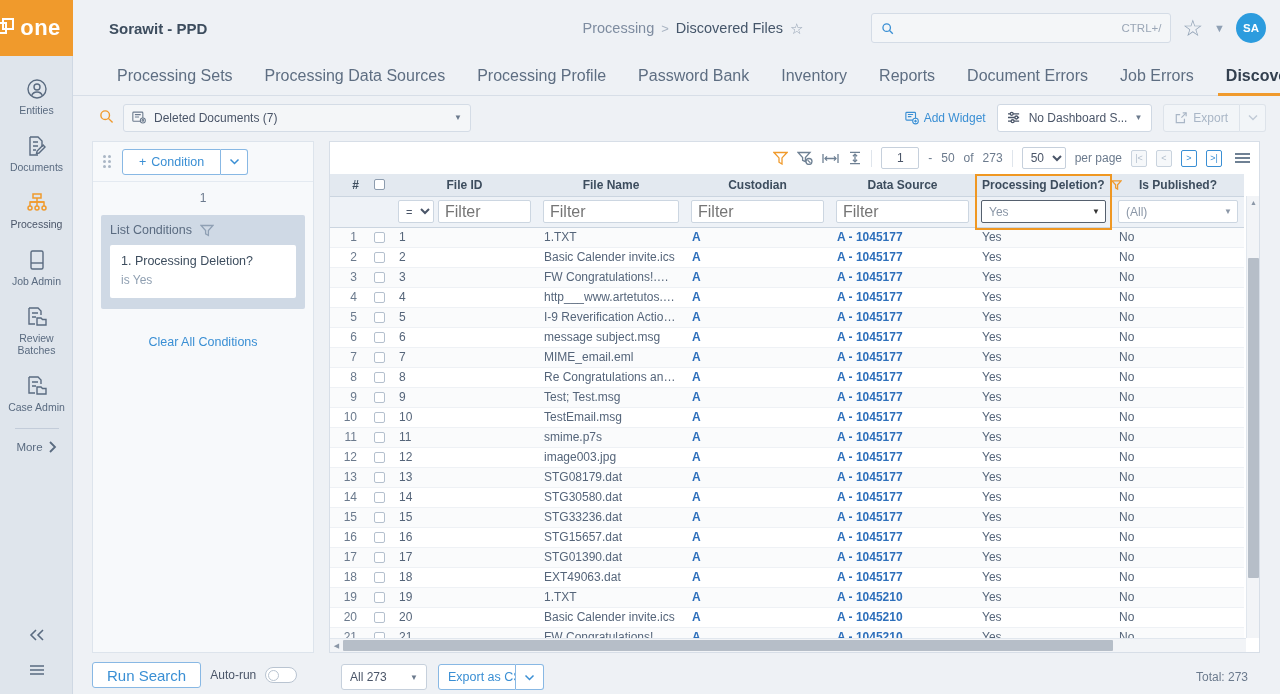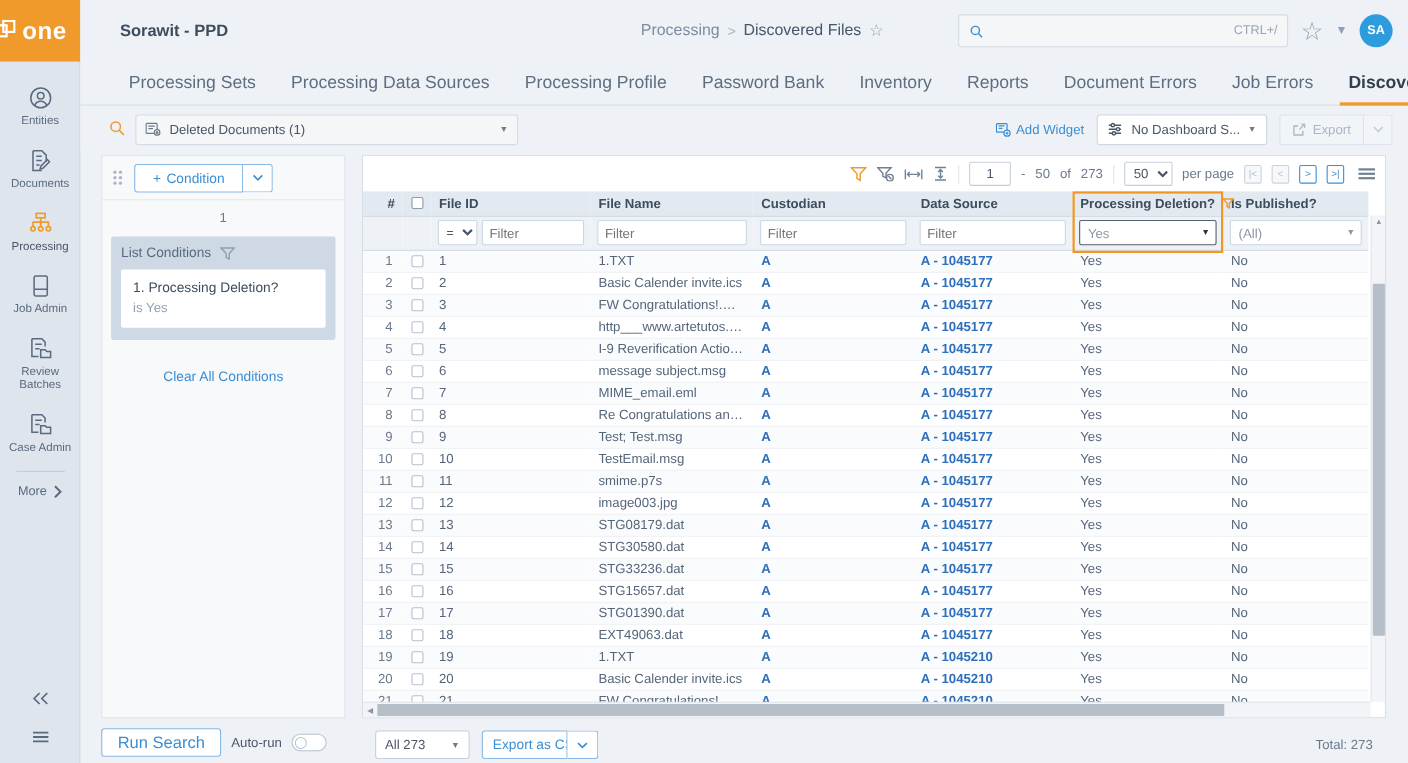--- a/index.html
+++ b/index.html
@@ -176,27 +176,27 @@
   }
   .pg-btn.on { border-color:#3a8fd4; color:#3a8fd4; background:#fff; }
   .burger { display:flex; flex-direction:column; gap:2.5px; cursor:pointer; margin-left:4px; }
   .burger i { width:15px; height:1.5px; background:#6f8194; display:block; }
 
   
   .tbl-wrap { position:relative; height: 478px; }
   table { border-collapse: collapse; width: 914px; table-layout: fixed; }
   thead th {
     background:#e3e9f0; font-size:12px; color:#3d4d5e; font-weight:bold;
-    text-align:left; height:22px; padding: 0 7px; border-bottom:1px solid #cbd5e0;
+    text-align:center; height:22px; padding: 0 7px; border-bottom:1px solid #cbd5e0;
     white-space:nowrap;
   }
   tr.filters td { background:#eef2f7; height:31px; padding: 0 6px; border-bottom:1px solid #cbd5e0; }
   .f-input {
     width:100%; height:23px; border:1px solid #ccd6e1; border-radius:2px; background:#fff;
-    font-family:inherit; font-size:12px; color:#9aa6b6; padding: 0 6px; outline:none;
+    font-family:inherit; font-size:16px; color:#9aa6b6; padding: 0 6px; outline:none;
   }
   .op-select {
     width:36px; height:23px; border:1px solid #ccd6e1; border-radius:2px; background:#fff;
     font-family:inherit; font-size:11px; color:#4a5568; padding-left:3px;
   }
   .f-dd {
     width:100%; height:23px; border:1px solid #ccd6e1; border-radius:2px; background:#fff;
     display:flex; align-items:center; padding: 0 5px 0 7px; font-size:12px; color:#8b97a7; cursor:pointer;
   }
   .f-dd .v { flex:1; }
@@ -392,21 +392,21 @@
           <path d="M10 10l4.5 4.5"></path>
         </svg>
     </span>
     <div class="saved-select">
       <svg width="15" height="13" viewBox="0 0 18 15" fill="none" stroke="#6b7a8d" stroke-width="1.3">
         <rect x="1" y="1" width="12" height="11" rx="1"></rect>
           <path d="M3.5 4h7M3.5 6.8h5"></path>
           <circle cx="13" cy="11" r="3" fill="#fff"></circle>
           <circle cx="13" cy="11" r="1"></circle>
       </svg>
-      <span class="lbl">Deleted Documents (1)</span>
+      <span class="lbl">Deleted Documents (7)</span>
       <span class="caret">▼</span>
     </div>
 
     <div class="subbar-right">
       <div class="link-btn">
         <svg width="14" height="14" viewBox="0 0 16 16" fill="none" stroke="#3a8fd4" stroke-width="1.3">
           <rect x="1" y="1.5" width="11" height="9" rx="1"></rect>
             <path d="M3.3 4h6M3.3 6.4h4"></path>
             <circle cx="12" cy="11.5" r="3.2" fill="#fff"></circle>
             <path d="M12 9.9v3.2M10.4 11.5h3.2"></path>

